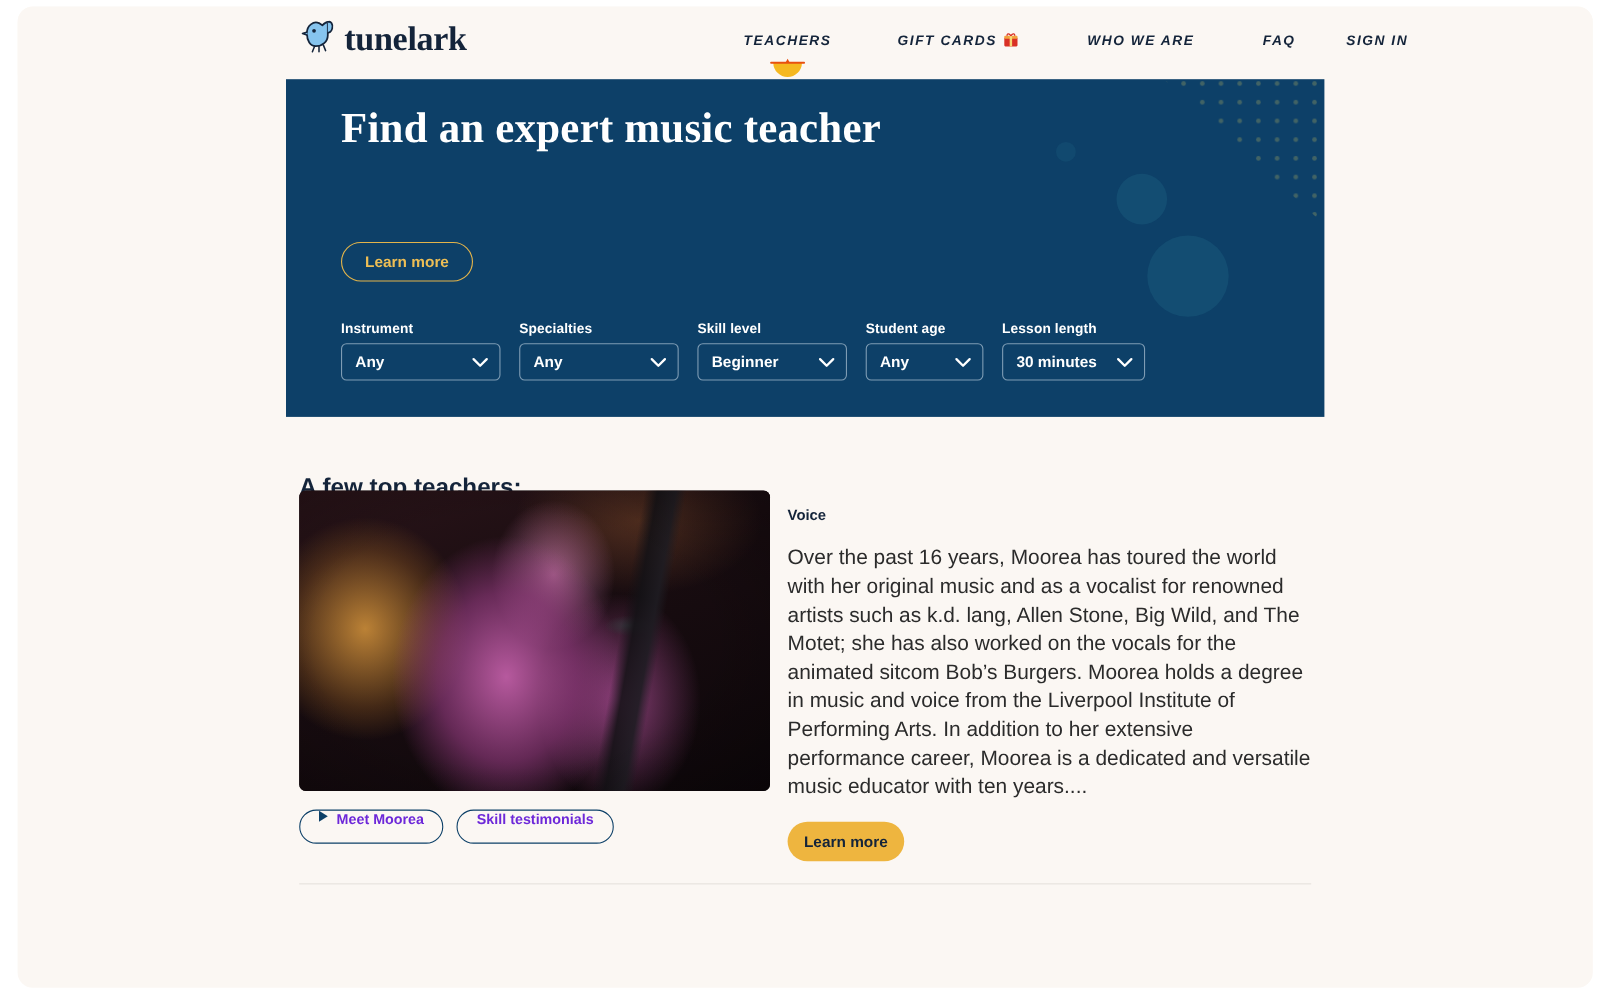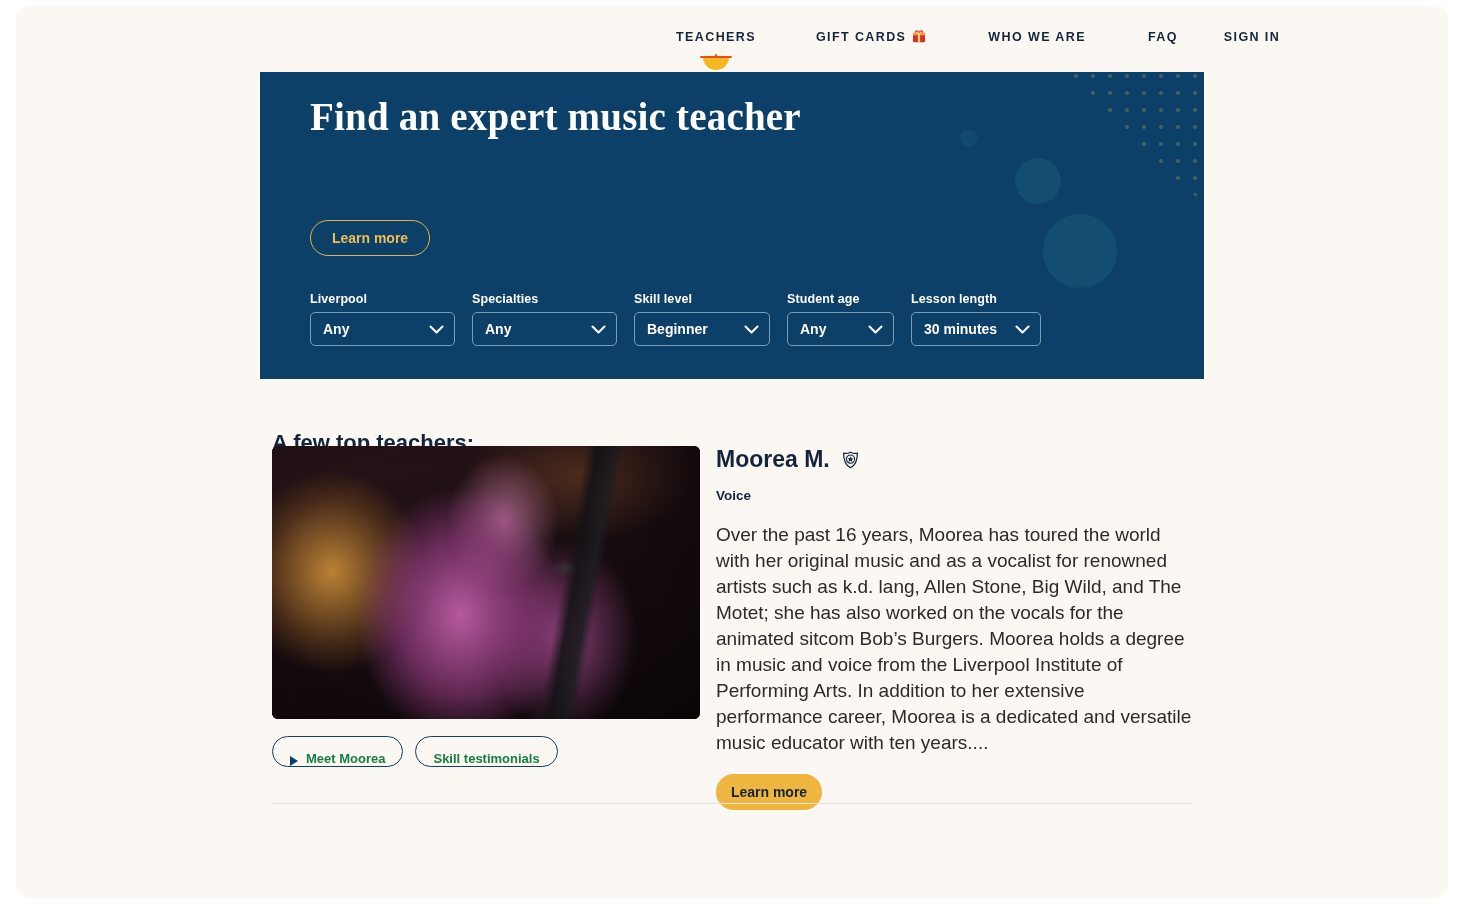--- a/index.html
+++ b/index.html
@@ -35,20 +35,21 @@
     position: absolute; left: 640px; top: 0; right: 0; height: 62px;
     display: flex; align-items: center; justify-content: flex-start; gap: 0px;
   }
   .nav-item {
     position: relative;
     font-size: 12.5px; font-weight: bold; letter-spacing: 1.4px;
     color: #14243a; text-transform: uppercase;
     padding: 6px 0; cursor: pointer;
     display: flex; align-items: center; gap: 6px;
     white-space: nowrap;
+    font-style: italic;
   }
   .nav-gap-1 { margin-left: 20px; }
   .nav-gap-2 { margin-left: 60px; }
   .nav-gap-3 { margin-left: 62px; }
   .nav-gap-4 { margin-left: 62px; }
   .nav-gap-5 { margin-left: 46px; }
   .nav-underline {
     position: absolute; left: 50%; transform: translateX(-50%);
     top: 28px; width: 34px; height: 18px;
   }
@@ -177,43 +178,55 @@
     cursor: pointer;
   }
 
   #card-actions {
     position: absolute; left: 256px; top: 730px;
     display: flex; gap: 12px;
   }
   .pill-btn {
     height: 31px; padding: 0 17px;
     border: 1.3px solid #0d4068; border-radius: 17px;
-    background: #fbf7f3; color: #15803d;
+    background: #fbf7f3; color: #6d28d9;
     font-size: 13px; font-weight: bold;
-    display: flex; align-items: flex-end; gap: 8px;
+    display: flex; align-items: flex-start; gap: 8px;
     cursor: pointer; white-space: nowrap;
   }
   .play-tri {
     width: 0; height: 0;
     border-left: 8px solid #0d4068;
     border-top: 5px solid transparent;
     border-bottom: 5px solid transparent;
   }
   #divider {
     position: absolute; left: 256px; top: 797px;
     width: 920px; height: 1px; background: #e6e1dc;
   }
 </style>
 </head>
 <body>
 
 <div id="page">
 
   <div id="header">
 
+    <div id="logo">
+      <span>
+        <svg width="40" height="40" viewBox="0 0 40 40">
+          <path d="M8 18 C8 11, 14 7, 19 9 L22 11 C24 9, 26 8, 27 8 L27 20 C27 26, 22 30, 16 30 C11 30, 8 25, 8 18 Z" fill="#86c4ee" stroke="#14243a" stroke-width="1.6" stroke-linejoin="round"></path>
+          <circle cx="14.5" cy="16" r="1.7" fill="#14243a"></circle>
+          <path d="M8.5 17 L4 18.5 L8.6 20" fill="#86c4ee" stroke="#14243a" stroke-width="1.4" stroke-linejoin="round"></path>
+          <path d="M27 8 C30 7, 32 10, 31 14 C30.2 17, 28 18, 27 17.5" fill="#86c4ee" stroke="#14243a" stroke-width="1.6"></path>
+          <path d="M15 30 L13 35 M19 30 L19 35 M23 29 L25 34" stroke="#14243a" stroke-width="1.4" stroke-linecap="round" fill="none"></path>
+        </svg>
+      </span>
+      <span class="wordmark">tunelark</span>
+    </div>
 
     <div id="nav">
 
       <div class="nav-item nav-gap-1">
         <span>TEACHERS</span>
         <span class="nav-underline">
           <svg width="34" height="18" viewBox="0 0 34 18">
             <path d="M4 5 A13 13 0 0 0 30 5 Z" fill="#f5b820"></path>
             <path d="M2 5 H32" stroke="#e8500f" stroke-width="1.8" stroke-linecap="round"></path>
             <path d="M17 1.5 L19 5 L15 5 Z" fill="#e8500f"></path>
@@ -267,21 +280,21 @@
         <rect width="200" height="200" fill="url(#dots)" clip-path="url(#tri)"></rect>
       </svg>
     </div>
 
     <h1>Find an expert music teacher</h1>
     <div id="hero-learn">Learn more</div>
 
     <div id="filters">
 
       <div class="filter-group">
-        <span class="filter-label">Liverpool</span>
+        <span class="filter-label">Instrument</span>
         <div class="filter-select w-instrument">
           <span>Any</span>
           <span class="chev">
             <svg width="15" height="9" viewBox="0 0 15 9">
                 <path d="M1.5 1.5 L7.5 7.5 L13.5 1.5" stroke="#ffffff" stroke-width="2.1" fill="none" stroke-linecap="round" stroke-linejoin="round"></path>
               </svg>
           </span>
         </div>
       </div>
 
@@ -340,30 +353,20 @@
 
   <div id="teacher-photo">
     <div class="ph-layer" id="photo-bg"></div>
     <div class="ph-layer" id="photo-hair"></div>
     <div class="ph-layer" id="photo-face"></div>
     <div class="ph-layer" id="photo-mic"></div>
     <div class="ph-layer" id="photo-vignette"></div>
   </div>
 
   <div id="teacher-info">
-    <div>
-      <span id="teacher-name">Moorea M.</span>
-      <span id="verified-badge">
-        <svg width="17" height="18" viewBox="0 0 17 18">
-          <path d="M8.5 1.2 C11 2.6, 13.6 2.6, 15.4 2.2 C15.4 9, 14 14, 8.5 16.8 C3 14, 1.6 9, 1.6 2.2 C3.4 2.6, 6 2.6, 8.5 1.2 Z" fill="none" stroke="#14243a" stroke-width="1.25" stroke-linejoin="round"></path>
-          <circle cx="8.5" cy="8.1" r="4.1" fill="none" stroke="#14243a" stroke-width="1.1"></circle>
-          <path d="M8.5 5.3 L9.4 7.2 L11.5 7.4 L9.9 8.8 L10.4 10.9 L8.5 9.8 L6.6 10.9 L7.1 8.8 L5.5 7.4 L7.6 7.2 Z" fill="#14243a"></path>
-        </svg>
-      </span>
-    </div>
     <div id="teacher-subject">Voice</div>
     <div id="teacher-bio">Over the past 16 years, Moorea has toured the world with her original music and as a vocalist for renowned artists such as k.d. lang, Allen Stone, Big Wild, and The Motet; she has also worked on the vocals for the animated sitcom Bob’s Burgers. Moorea holds a degree in music and voice from the Liverpool Institute of Performing Arts. In addition to her extensive performance career, Moorea is a dedicated and versatile music educator with ten years....</div>
     <div id="bio-learn">Learn more</div>
   </div>
 
   <div id="card-actions">
     <div class="pill-btn">
       <span class="play-tri"></span>
       <span>Meet Moorea</span>
     </div>

